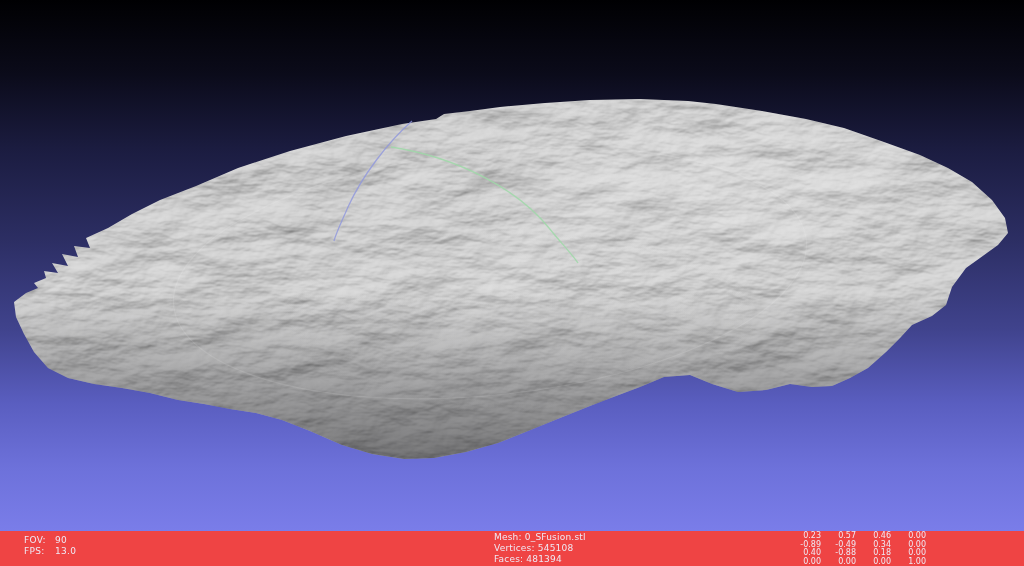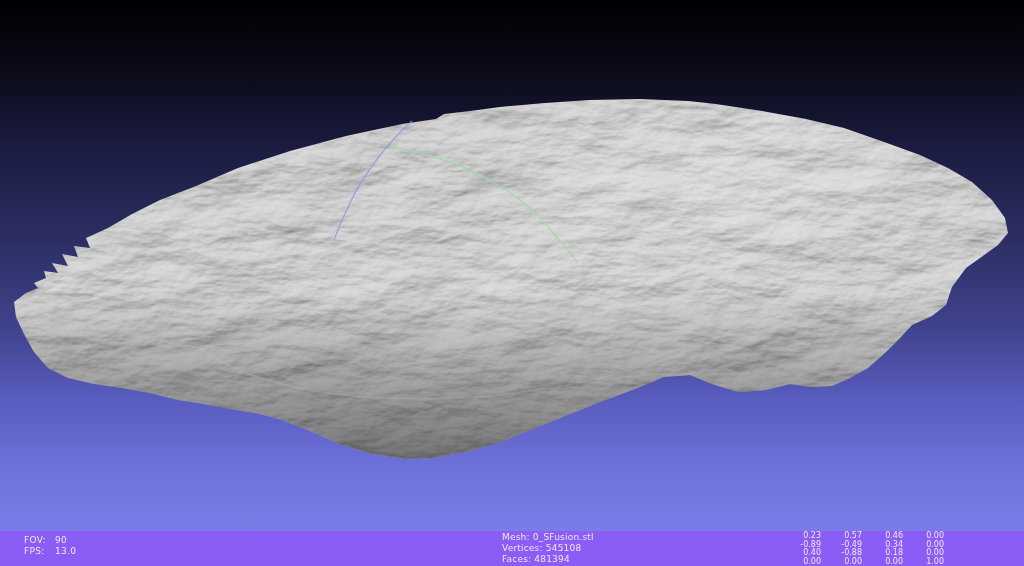--- a/index.html
+++ b/index.html
@@ -15,38 +15,37 @@
       #1b1c40 28%,
       #2c2e63 45%,
       #40438d 62%,
       #5a5ec0 76%,
       #6d71da 88%,
       #7a7de9 100%);
   }
   .viewport svg{position:absolute;left:0;top:0;display:block;}
   .status-bar{
     position:absolute;left:0;top:531px;width:1024px;height:35px;
-    background:#8b5cf6;color:#efe9f4;
+    background:#ef4444;color:#efe9f4;
   }
   .hud{
     position:absolute;left:24px;top:4px;font-size:9px;line-height:11px;
     letter-spacing:0.3px;
   }
   .hud .row{display:flex;}
   .hud .lbl{width:31px;}
   .mesh-info{
     position:absolute;left:494px;top:1px;font-size:9px;line-height:11px;
     letter-spacing:0.2px;
-    margin-left:8px;
   }
   .matrix{
     position:absolute;left:796px;top:1px;
     display:grid;grid-template-columns:repeat(4,25px);
     font-size:8px;line-height:8.5px;text-align:right;
-    column-gap:16px;
+    column-gap:10px;
   }
   .matrix span{display:block;}
 </style>
 </head>
 <body>
 
 <div class="screen">
 
   <div class="viewport">
     <svg width="1024" height="531" viewBox="0 0 1024 531">

